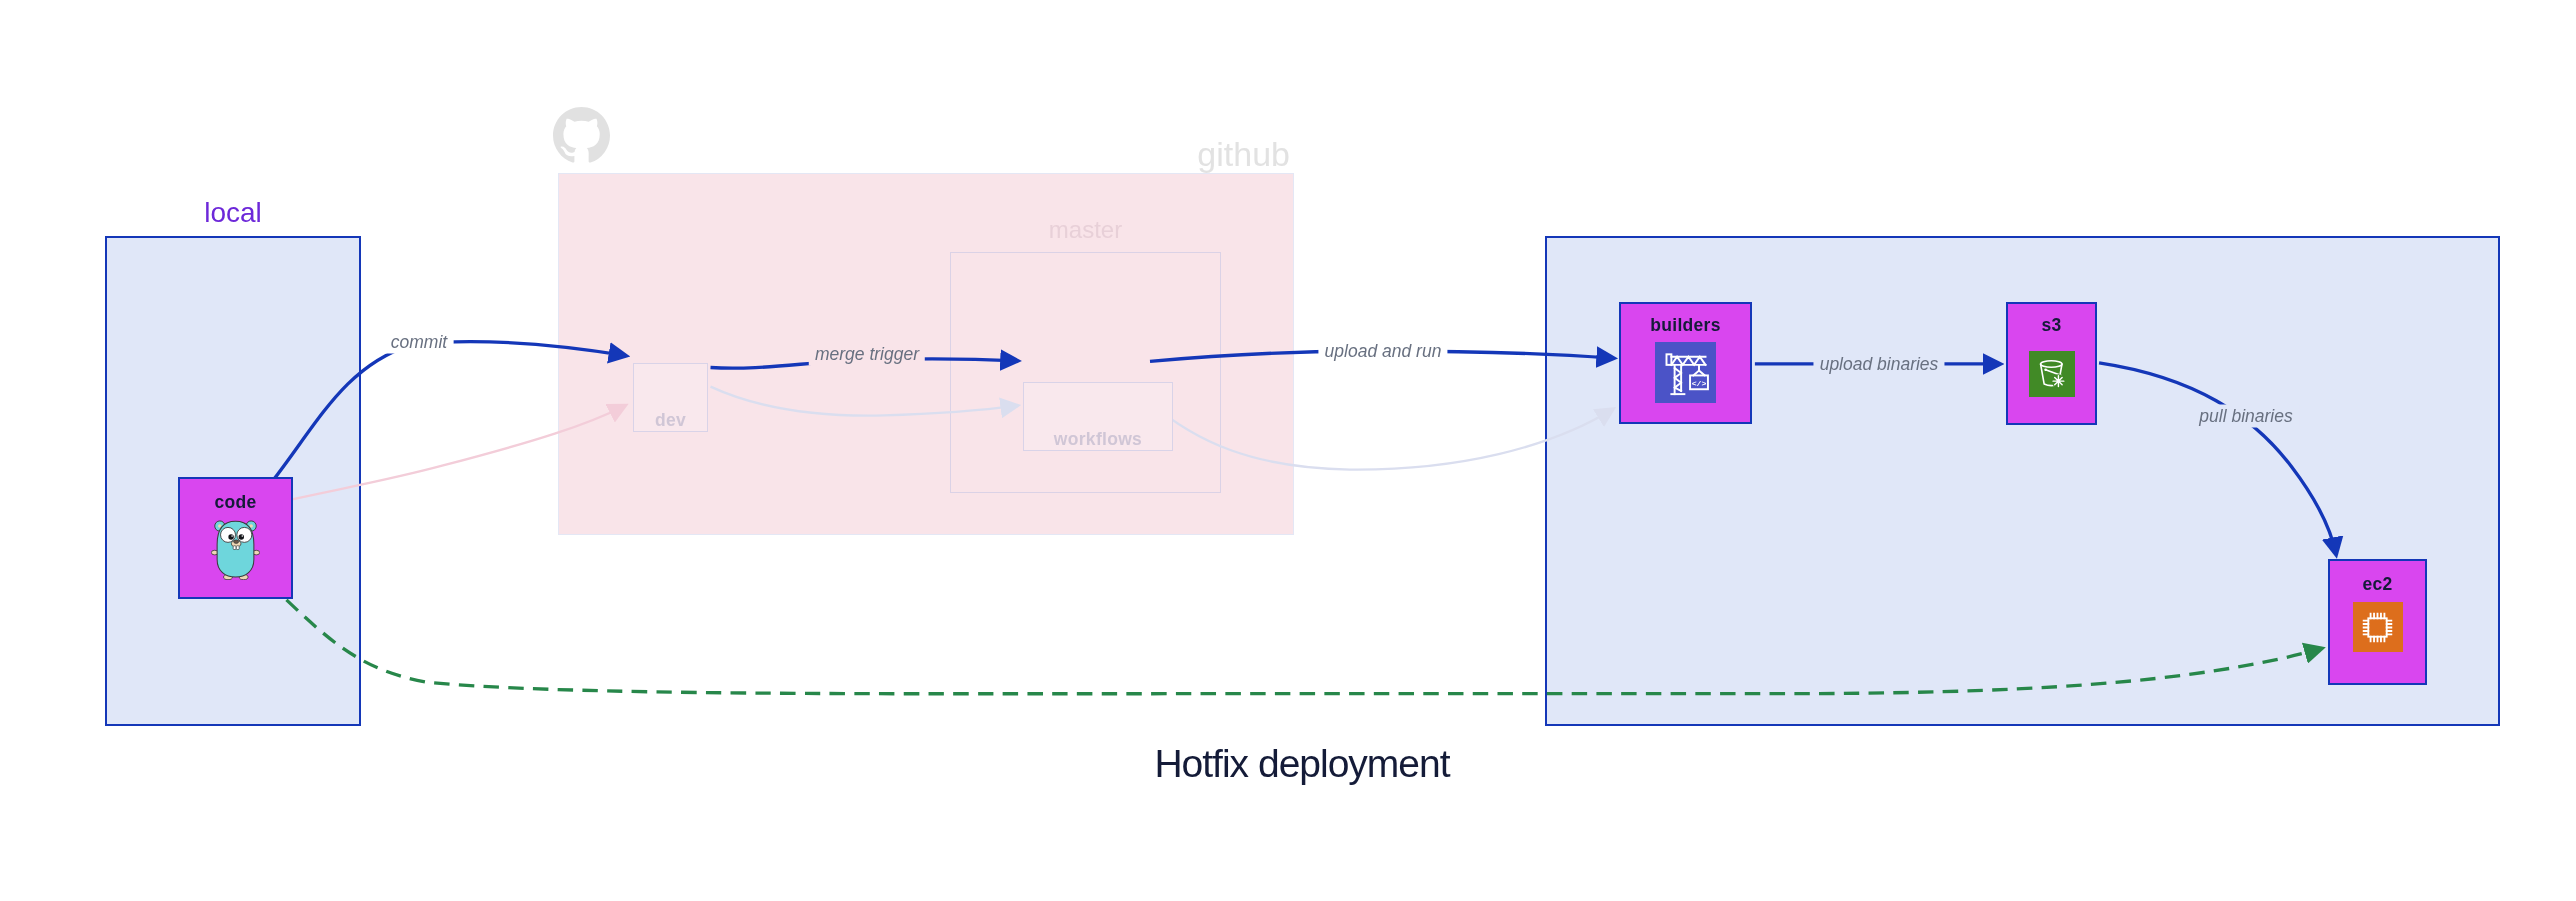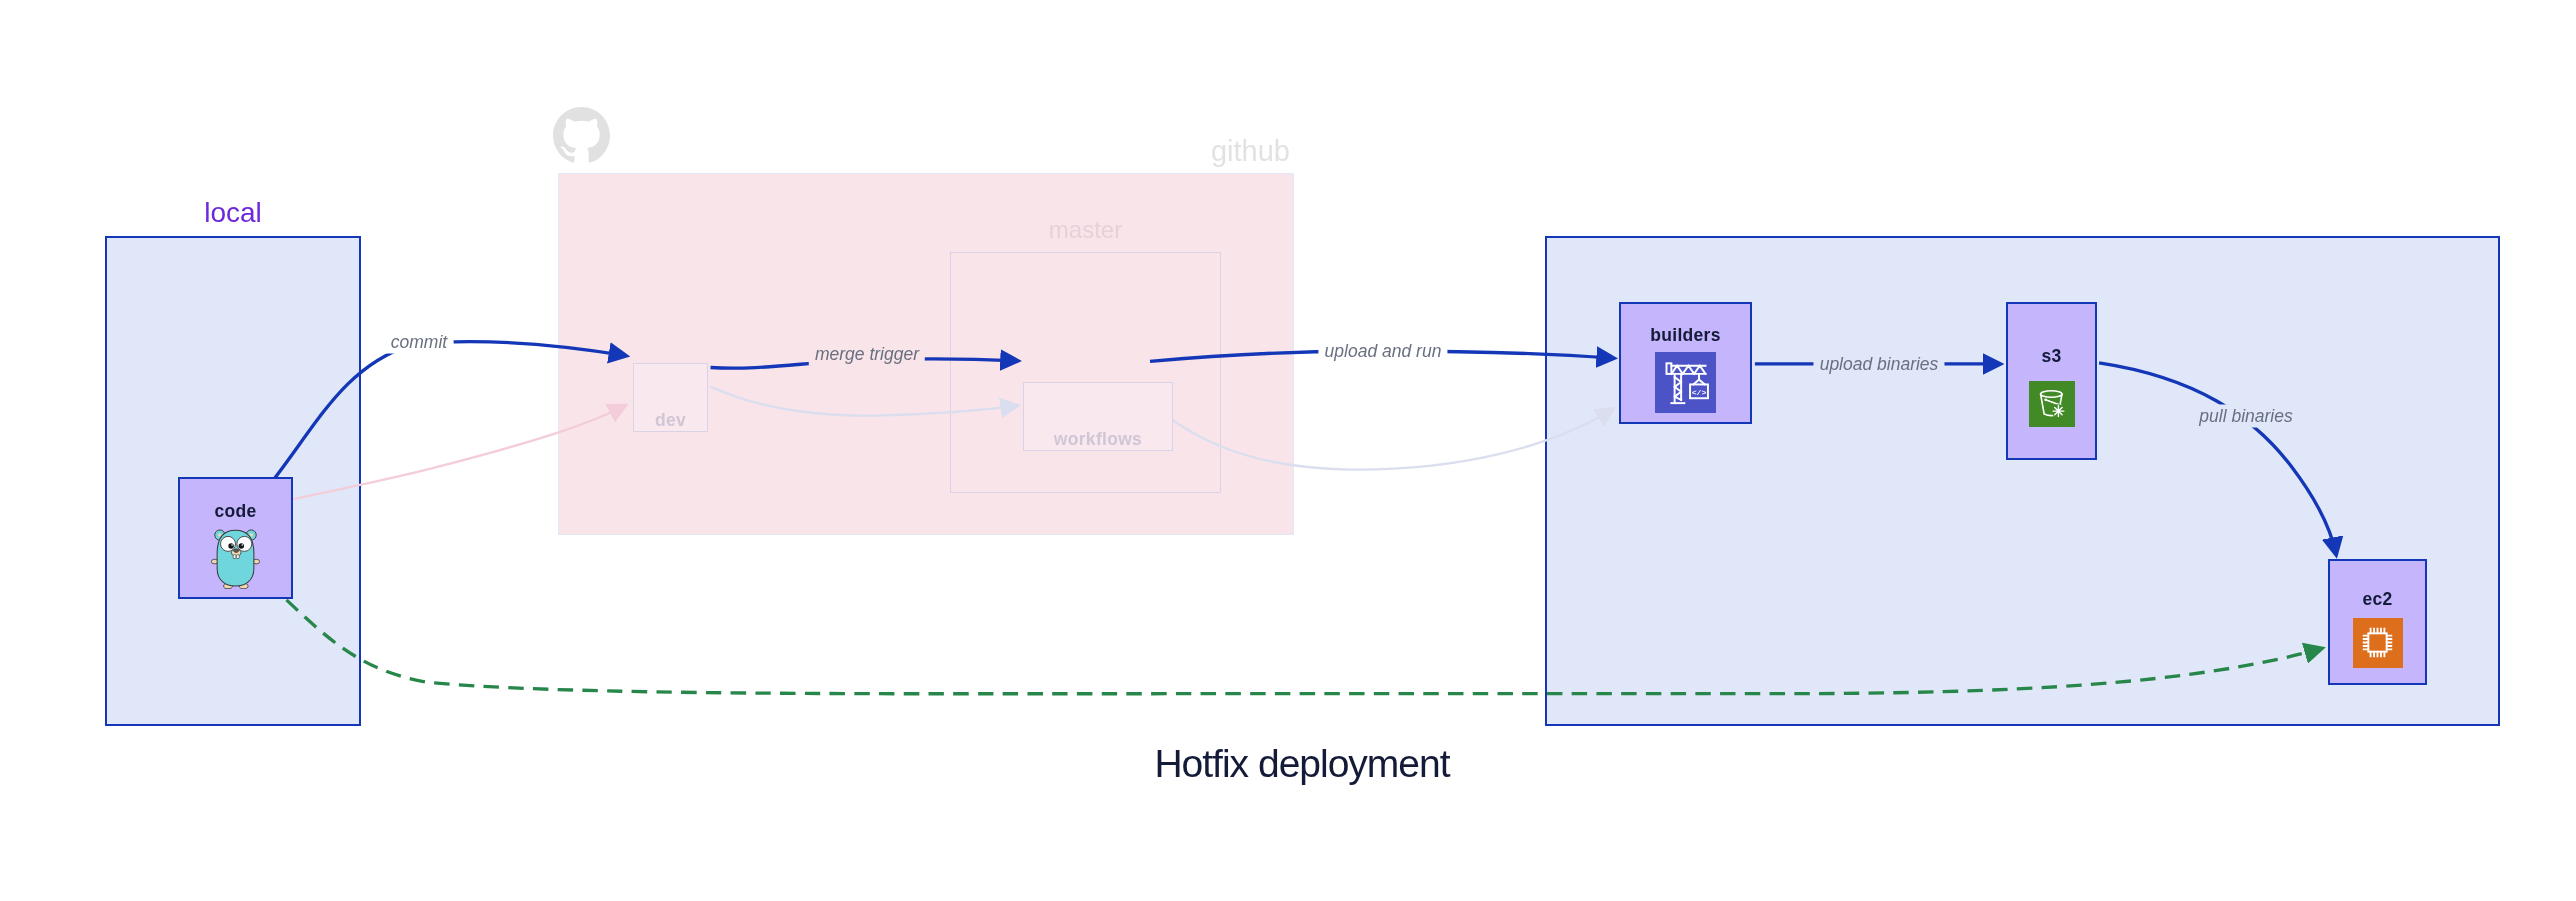--- a/index.html
+++ b/index.html
@@ -4,25 +4,25 @@
 <style>
   html,body{margin:0;padding:0;background:#ffffff;}
   .canvas{position:relative;width:2604px;height:902px;background:#ffffff;overflow:hidden;
           font-family:"Liberation Sans",sans-serif;}
   .zone{position:absolute;box-sizing:border-box;z-index:1;}
   .zone.blue{background:#e0e7f8;border:2.1px solid #1437b8;}
   .zone.pink{background:#f9e4e9;border:1.5px solid #e4e7f5;}
   .zone.faded-frame{background:transparent;border:1.5px solid #dbd2e6;}
   .zone-label{position:absolute;z-index:4;text-align:center;color:#6d28d9;font-size:28px;}
   .zone-label.faded-pink{color:#e8d0d8;font-size:24px;}
-  .zone-label.faded-gray{color:#e2e2e2;font-size:29px;text-align:right;}
+  .zone-label.faded-gray{color:#e2e2e2;font-size:34px;text-align:right;}
   .edges{position:absolute;left:0;top:0;z-index:2;}
   .node{position:absolute;box-sizing:border-box;z-index:3;display:flex;flex-direction:column;
         align-items:center;}
-  .node.main{background:#c4b5fd;border:2.6px solid #1437b8;justify-content:center;}
+  .node.main{background:#d946ef;border:2.6px solid #1437b8;}
   .node.faded{background:#f9e8ed;border:1.5px solid #d9d3e8;justify-content:flex-end;margin-top:34px;}
   .node-label{font-weight:700;font-size:17.5px;color:#141b38;letter-spacing:0.3px;}
   .node.faded .node-label{color:#d0c6d6;}
   .icon-tile{display:flex;align-items:center;justify-content:center;}
   .edge-label{position:absolute;z-index:4;transform:translate(-50%,-50%);font-style:italic;
               font-size:17.5px;color:#687080;white-space:nowrap;padding:1px 6.2px;}
   .bg-white{background:#ffffff;} .bg-pink{background:#f9e4e9;} .bg-lav{background:#e0e7f8;}
   .title{position:absolute;z-index:4;transform:translateX(-50%);color:#141b38;font-size:39px;
          letter-spacing:-1px;text-decoration-thickness:3.6px;
          text-underline-offset:6.2px;white-space:nowrap;}
@@ -121,21 +121,21 @@
         <path d="M18 26 L26 32 M26 32 L18 38 M18 38 L26 44 M26 44 L18 50 M18 50 L26 54"></path>
         <path d="M14 58 H30"></path>
         <path d="M48 22 V29"></path>
         <path d="M48 29 L41 35 M48 29 L55 35"></path>
         <rect x="37" y="35" width="22" height="17"></rect>
         <text x="48" y="47.5" text-anchor="middle" fill="#ffffff" stroke="none" font-family="Liberation Mono, monospace" font-size="10" font-weight="700">&lt;/&gt;</text>
       </svg>
     </div>
   </div>
 
-  <div class="node main" style="left:2006px;top:302px;width:91px;height:158px;padding-top:11.3px;">
+  <div class="node main" style="left:2006px;top:302px;width:91px;height:123px;padding-top:11.3px;">
     <span class="node-label">s3</span>
     <div class="icon-tile" style="width:46px;height:46px;background:#418a26;margin-top:14.4px;">
       <svg width="40" height="40" viewBox="0 0 56 56" fill="none" stroke="#ffffff" stroke-width="2.2" stroke-linecap="round">
         <ellipse cx="27" cy="14" rx="15" ry="4.6"></ellipse>
         <path d="M12 14 L17 42 Q27 46.5 37 42 L42 14"></path>
         <path d="M19 22 C30 26 36 28 41 30"></path>
         <circle cx="19" cy="22" r="1.8" fill="#ffffff" stroke="none"></circle>
         <circle cx="37" cy="38" r="9.5" fill="#418a26" stroke="none"></circle>
         <path d="M29.5 38 H44.5 M37 30.5 V45.5 M31.8 32.8 L42.2 43.2 M42.2 32.8 L31.8 43.2" stroke-width="2"></path>
       </svg>

